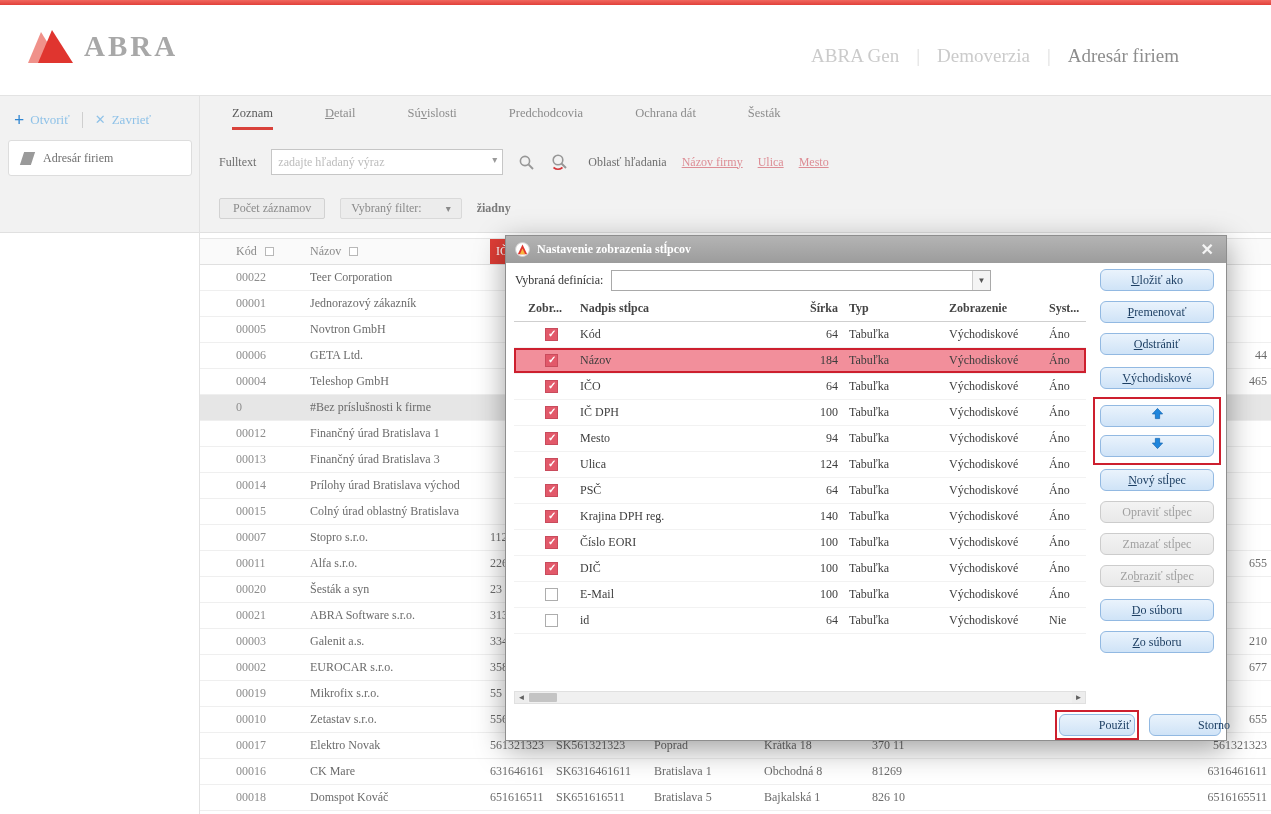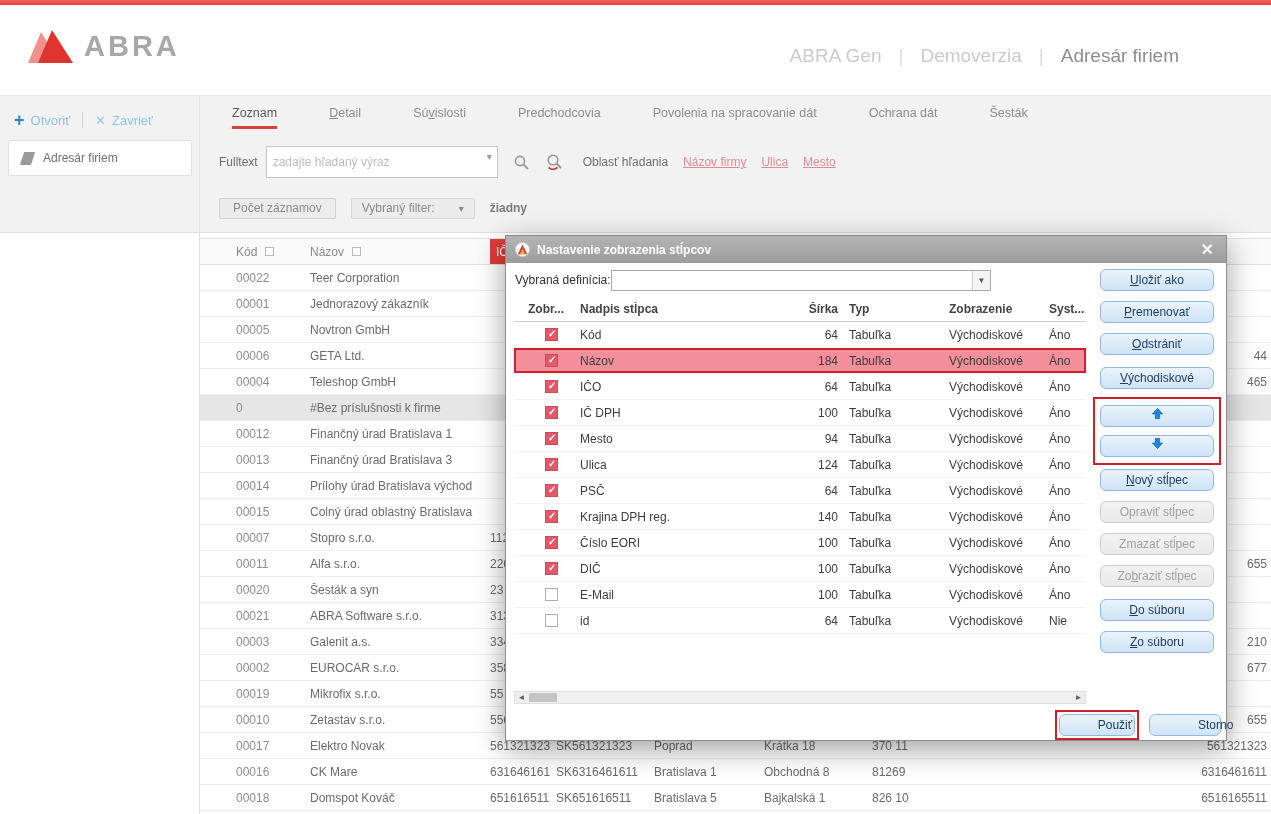--- a/index.html
+++ b/index.html
@@ -1,17 +1,17 @@
 <!DOCTYPE html>
 <html><head>
 <meta charset="utf-8">
 <style>
   * { margin:0; padding:0; box-sizing:border-box; }
   body { font-family:"Liberation Sans", sans-serif; background:#fff; }
-  .stage { position:relative; width:1271px; height:814px; overflow:hidden; background:#fde047; font-size:12px; color:#555; }
+  .stage { position:relative; width:1271px; height:814px; overflow:hidden; background:#fde047; font-size:12px; color:#555;font-family:Liberation Serif, serif; }
 
   
   .red-top { position:absolute; top:0; left:0; width:100%; height:5px; background:linear-gradient(#f0675f,#e2403a); }
   .app-header { position:absolute; top:5px; left:0; width:100%; height:90px; background:#fff; }
   .logo { position:absolute; left:28px; top:24px; display:flex; align-items:center; }
   .logo-text { font-size:29px; font-weight:bold; color:#a8a8a8; letter-spacing:3px; margin-left:10px; }
   .header-right { position:absolute; right:92px; top:40px; display:flex; align-items:center; gap:17px; font-size:19px; color:#cbcbcb; }
   .header-right .module { color:#8d8d8d; }
   .header-right .sep { color:#dddddd; }
   .h-divider { position:absolute; top:95px; left:0; width:100%; height:1px; background:#e3e3e3; }
@@ -30,21 +30,21 @@
   
   .band { position:absolute; top:96px; left:200px; right:0; height:137px; background:#f2f2f2; border-bottom:1px solid #e0e0e0; }
   .tabs { position:absolute; top:0; left:6px; height:36px; display:flex; }
   .tab { padding:10px 26px 0 26px; color:#8c8c8c; font-size:12.5px; white-space:nowrap; }
   .tab .tab-label { display:inline-block; padding-bottom:6px; }
   .tab.active { color:#5a5a5a; }
   .tab.active .tab-label { border-bottom:3px solid #d9423b; }
 
   .search-row { position:absolute; top:54px; left:19px; height:24px; display:flex; align-items:center; }
   .lbl { color:#6e6e6e; }
-  .combo-input { position:relative; width:232px; height:32px; background:#fff; border:1px solid #c6c6c6; margin-left:8px; }
+  .combo-input { position:relative; width:232px; height:26px; background:#fff; border:1px solid #c6c6c6; margin-left:15px; }
   .combo-input input { border:none; outline:none; width:100%; height:100%; padding:0 20px 0 6px; font-size:12px; color:#555; font-family:inherit; background:transparent; }
   .combo-input input::placeholder { color:#bcbcbc; }
   .combo-arrow { position:absolute; right:5px; top:5px; color:#9a9a9a; font-size:10px; line-height:10px; }
   .icon-btn { margin-left:15px; display:inline-flex; }
   .scope-label { margin-left:20px; color:#6e6e6e; }
   .scope-link { margin-left:15px; color:#dd8d95; text-decoration:underline; cursor:default; }
 
   .filter-row { position:absolute; top:101px; left:19px; height:22px; display:flex; align-items:center; gap:15px; }
   .gray-btn { height:21px; padding:0 13px; background:#ececec; border:1px solid #d2d2d2; border-radius:2px; color:#8a8a8a; font-size:12px; font-family:inherit; }
   .filter-combo { height:21px; padding:0 10px; background:#ececec; border:1px solid #d9d9d9; border-radius:2px; color:#8a8a8a; display:flex; align-items:center; gap:24px; }
@@ -144,21 +144,20 @@
       <span>Adresár firiem</span>
     </div>
   </aside>
 
   <div class="band">
     <nav class="tabs">
       <span class="tab active"><span class="tab-label">Zoznam</span></span>
       <span class="tab"><span class="tab-label"><u>D</u>etail</span></span>
       <span class="tab"><span class="tab-label">Sú<u>v</u>islosti</span></span>
       <span class="tab"><span class="tab-label">Predchodcovia</span></span>
-      <span class="tab"><span class="tab-label">Povolenia na spracovanie dát</span></span>
       <span class="tab"><span class="tab-label">Ochrana dát</span></span>
       <span class="tab"><span class="tab-label">Šesták</span></span>
     </nav>
 
     <div class="search-row">
       <span class="lbl">Fulltext</span>
       <span class="combo-input">
         <input placeholder="zadajte hľadaný výraz" style="">
         <span class="combo-arrow">▾</span>
       </span>

